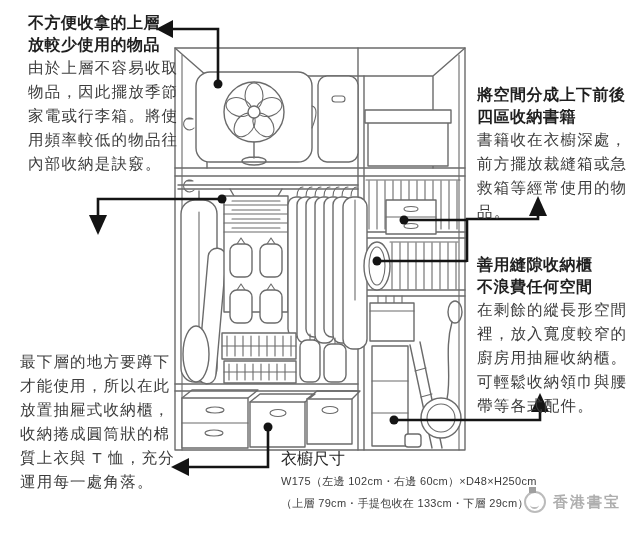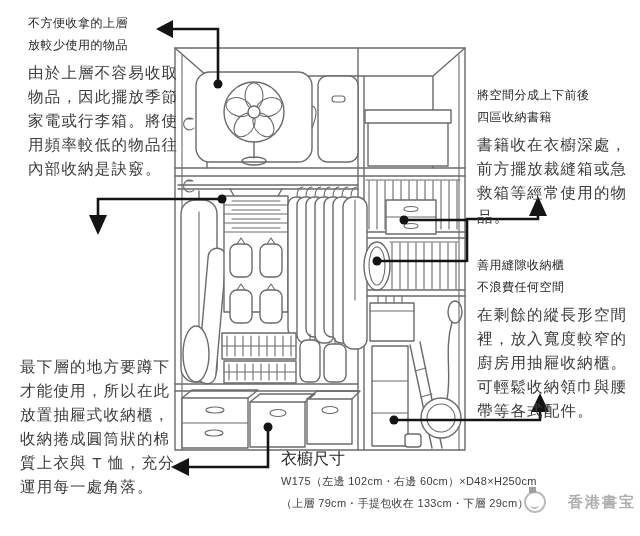--- a/index.html
+++ b/index.html
@@ -10,31 +10,31 @@
   html,body{background:#fff}
   body{font-family:"Liberation Sans","DejaVu Sans",sans-serif;}
   .stage{position:relative;width:640px;height:536px;background:var(--background);overflow:hidden}
   .stage svg{position:absolute;left:0;top:0}
   .draw{stroke:var(--line);fill:none;stroke-width:1.4;stroke-linecap:round;stroke-linejoin:round}
   .drawfill{stroke:var(--line);fill:#fff;stroke-width:1.4;stroke-linejoin:round}
   .thin{stroke-width:1.1}
   .conn{stroke:var(--connector);fill:none;stroke-width:2.6}
   .connfill{fill:var(--connector);stroke:none}
   .note{position:absolute;width:195px}
-  .note .heading{font-size:12px;font-weight:400;color:var(--ink);line-height:22px;white-space:pre-line;letter-spacing:.5px}
-  .note .body{margin-top:5px;font-size:15.5px;color:var(--body);line-height:24px;white-space:pre-line;letter-spacing:1.2px}
+  .note .heading{font-size:16px;font-weight:700;color:var(--ink);line-height:22px;white-space:pre-line;letter-spacing:.5px}
+  .note .body{font-size:15.5px;color:var(--body);line-height:24px;white-space:pre-line;letter-spacing:1.2px}
   .note-tl{left:28px;top:12px}
   .note-rt{left:477px;top:84px;width:165px}
   .note-lm{left:20px;top:231px}
   .note-lb{left:20px;top:350px}
   .note-rb{left:477px;top:254px;width:165px}
   .dims{position:absolute;left:281px;top:448px;width:350px;color:var(--body)}
   .dims .dims-title{font-size:16px;font-weight:400;color:var(--ink);line-height:22px}
   .dims .dims-line{font-size:11px;line-height:22px;letter-spacing:.3px}
-  .watermark{position:absolute;left:524px;top:491px;display:flex;align-items:center;gap:22px;z-index:5;opacity:.85}
+  .watermark{position:absolute;left:524px;top:491px;display:flex;align-items:center;gap:7px;z-index:5;opacity:.85}
   .wm-logo{position:relative;width:22px;height:22px;border:2px solid #b0b0b0;border-radius:50%;background:rgba(255,255,255,.6)}
   .wm-logo::after{content:"";position:absolute;left:4px;top:8px;width:9px;height:6px;border-bottom:2px solid #b0b0b0;border-radius:50%}
   .wm-logo::before{content:"";position:absolute;left:3px;top:-6px;width:7px;height:6px;background:#8f8f8f}
   .wm-text{font-size:15px;font-weight:700;color:var(--watermark);letter-spacing:2px}
 </style>
 </head>
 <body>
 
 <div class="stage">
 

